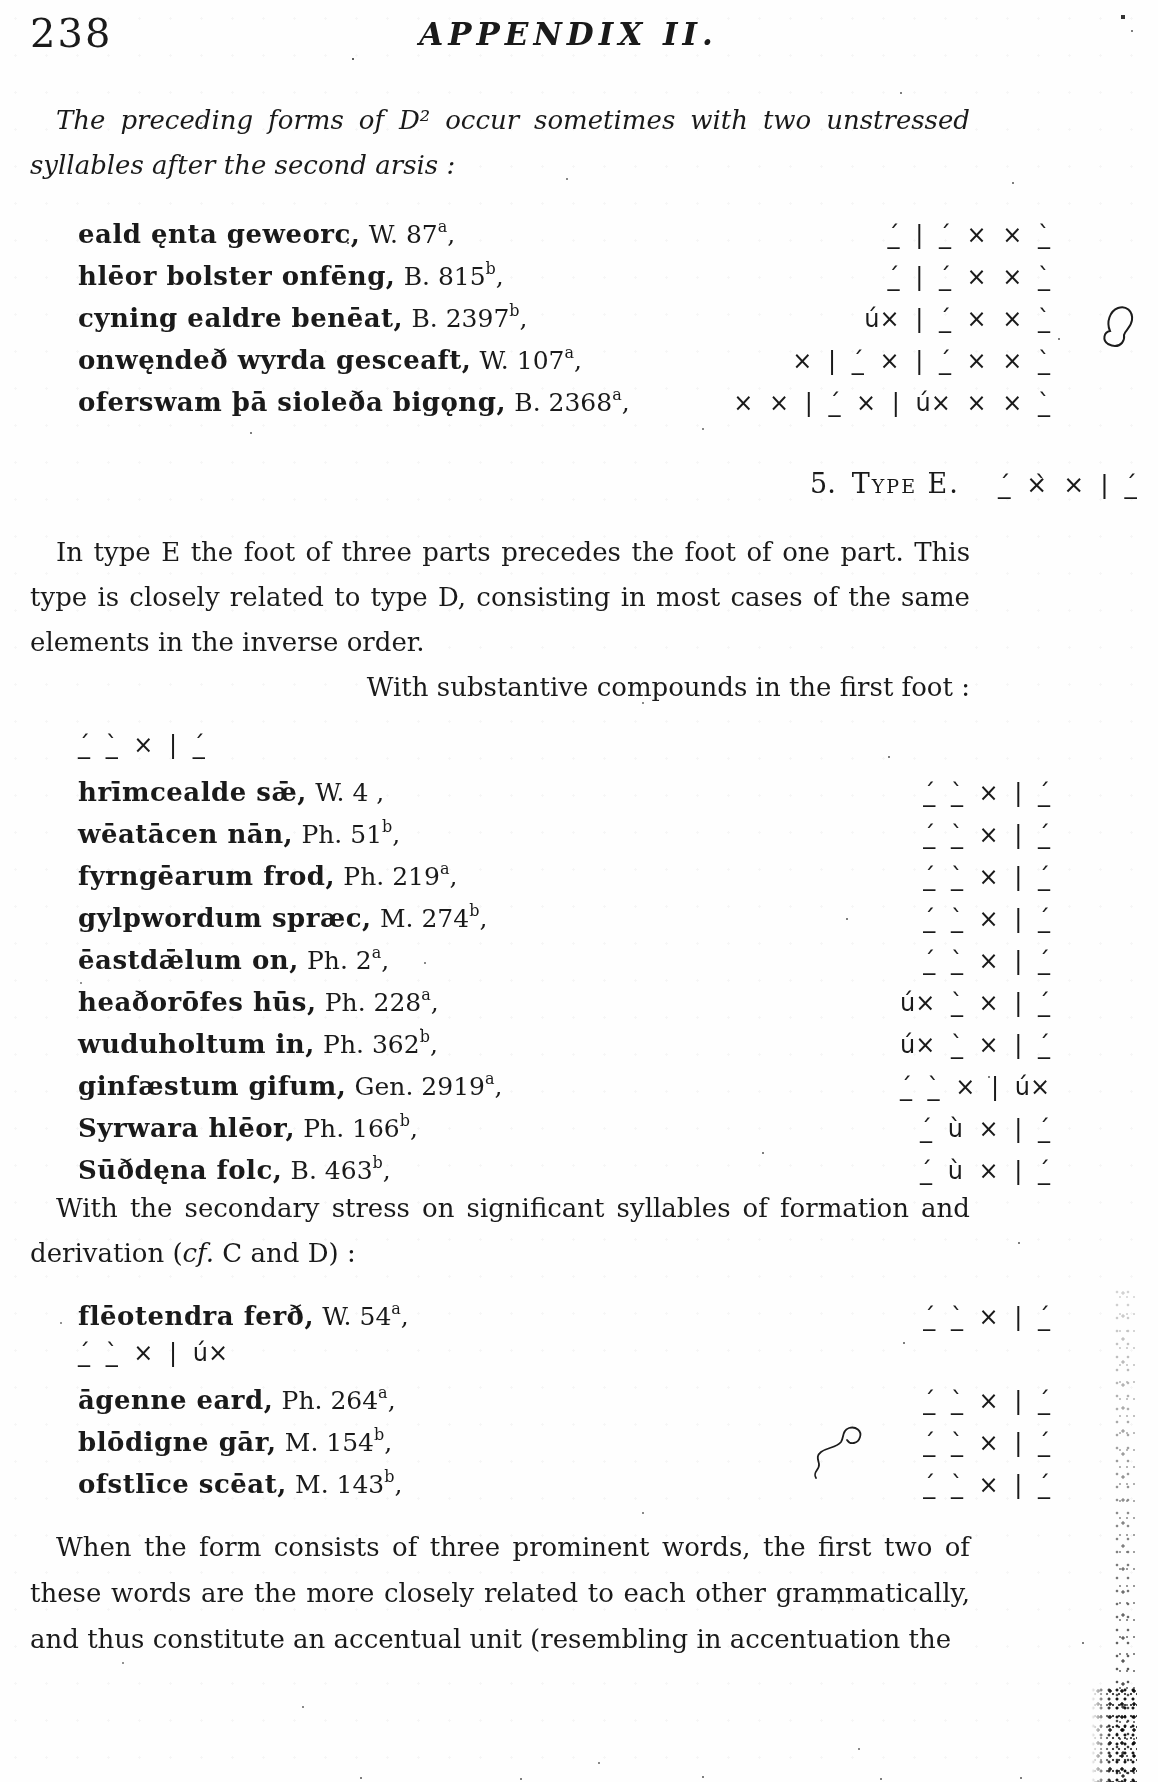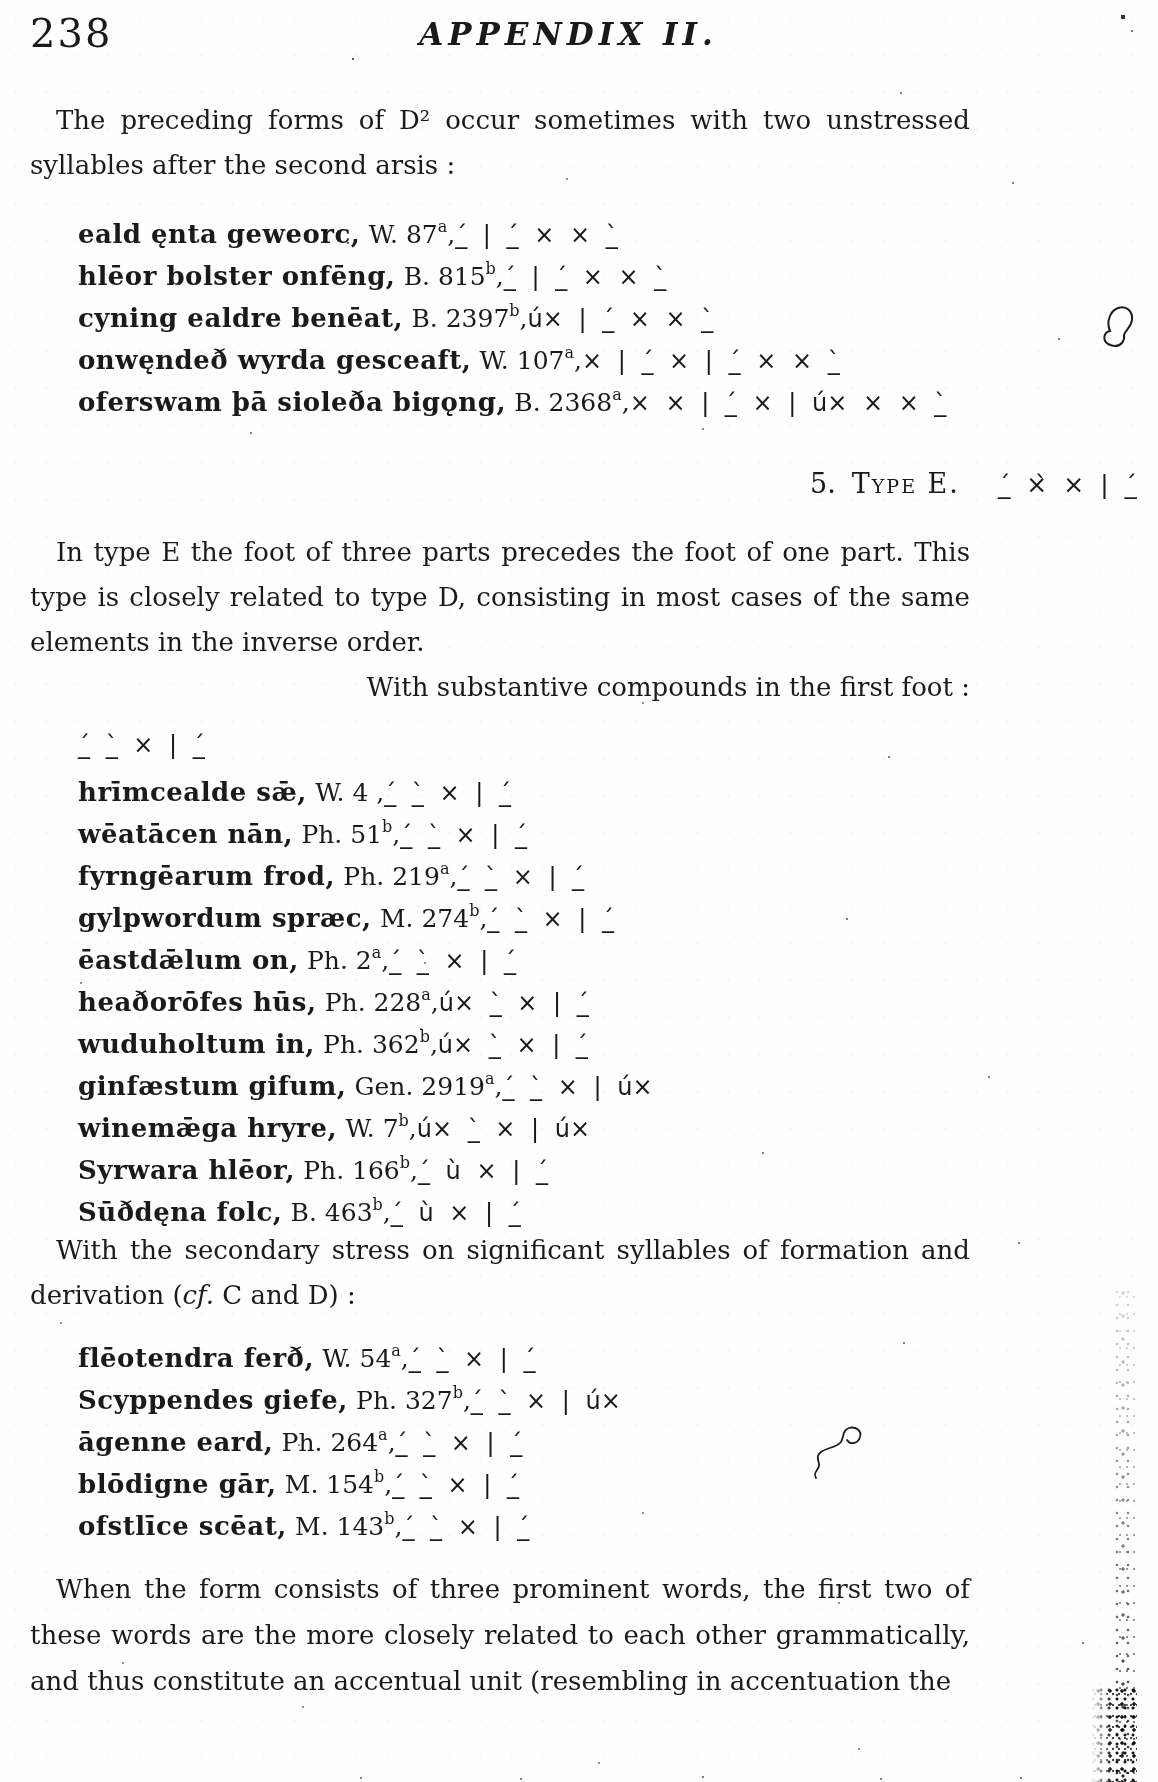--- a/index.html
+++ b/index.html
@@ -15,28 +15,28 @@
     background-size: 31px 37px;
   }
   
   .header{ position:relative; height:72px; }
   .pagenum{ position:absolute; left:30px; top:10px; font-size:40px; letter-spacing:2px; }
   .running-title{ position:absolute; left:0; right:0; top:16px; text-align:center;
     font-style:italic; font-weight:bold; font-size:31px; letter-spacing:5px; }
   
   .para{ font-size:26px; line-height:45px; text-align:justify;
     width:940px; margin-left:30px; text-indent:26px; }
-  .p-intro{ margin-top:26px; }
+  .p-intro{ margin-top:26px;font-style:italic; }
   .p-typee{ margin-top:24px; }
   .p-withsub{ text-align:right; }
   .p-secondary{ }
   .p-closing{ margin-top:24px; line-height:46px; }
   
   .vlist{ margin-left:78px; width:972px; }
-  .vrow{ display:flex; align-items:baseline;
+  .vrow{ display:flex; justify-content:space-between; align-items:baseline;
     height:42px; line-height:42px; }
   .vtext{ font-size:26px; white-space:nowrap; }
   .oe{ font-weight:bold; letter-spacing:0.5px; }
   .cite{ font-size:25px; }
   .cite sup{ font-size:16px; position:relative; top:-2px; }
   .nota{ font-family:"DejaVu Sans", sans-serif; font-size:24px;
     word-spacing:8px; white-space:pre; }
   .l1{ margin-top:20px; }
   .l2{ margin-top:14px; }
   .l3{ margin-top:14px; }
@@ -161,42 +161,37 @@
     </div>
     <div class="vrow">
       <span class="vtext"><b class="oe">wuduholtum in,</b> <span class="cite"><span>Ph. 362</span><sup>b</sup><span>,</span></span></span>
       <span class="nota">ú× `̲ × | ´̲</span>
     </div>
     <div class="vrow">
       <span class="vtext"><b class="oe">ginfæstum gifum,</b> <span class="cite"><span>Gen. 2919</span><sup>a</sup><span>,</span></span></span>
       <span class="nota">´̲ `̲ × | ú×</span>
     </div>
     <div class="vrow">
-      <span class="vtext"><b class="oe">winemǣga hryre,</b> <span class="cite"><span>W. 7</span><sup>b</sup><span>,</span></span></span>
-      <span class="nota">ú× `̲ × | ú×</span>
-    </div>
-    <div class="vrow">
       <span class="vtext"><b class="oe">Syrwara hlēor,</b> <span class="cite"><span>Ph. 166</span><sup>b</sup><span>,</span></span></span>
       <span class="nota">´̲ ù × | ´̲</span>
     </div>
     <div class="vrow">
       <span class="vtext"><b class="oe">Sūðdęna folc,</b> <span class="cite"><span>B. 463</span><sup>b</sup><span>,</span></span></span>
       <span class="nota">´̲ ù × | ´̲</span>
     </div>
   </div>
 
   <p class="para p-secondary"><span>With the secondary stress on significant syllables of formation and derivation (</span><span class="it">cf.</span><span> C and D) :</span></p>
 
   <div class="vlist l3">
     <div class="vrow">
       <span class="vtext"><b class="oe">flēotendra ferð,</b> <span class="cite"><span>W. 54</span><sup>a</sup><span>,</span></span></span>
       <span class="nota">´̲ `̲ × | ´̲</span>
     </div>
     <div class="vrow">
-      <span class="vtext"><b class="oe">Scyppendes giefe,</b> <span class="cite"><span>Ph. 327</span><sup>b</sup><span>,</span></span></span>
       <span class="nota">´̲ `̲ × | ú×</span>
     </div>
     <div class="vrow">
       <span class="vtext"><b class="oe">āgenne eard,</b> <span class="cite"><span>Ph. 264</span><sup>a</sup><span>,</span></span></span>
       <span class="nota">´̲ `̲ × | ´̲</span>
     </div>
     <div class="vrow">
       <span class="vtext"><b class="oe">blōdigne gār,</b> <span class="cite"><span>M. 154</span><sup>b</sup><span>,</span></span></span>
       <span class="nota">´̲ `̲ × | ´̲</span>
     </div>

